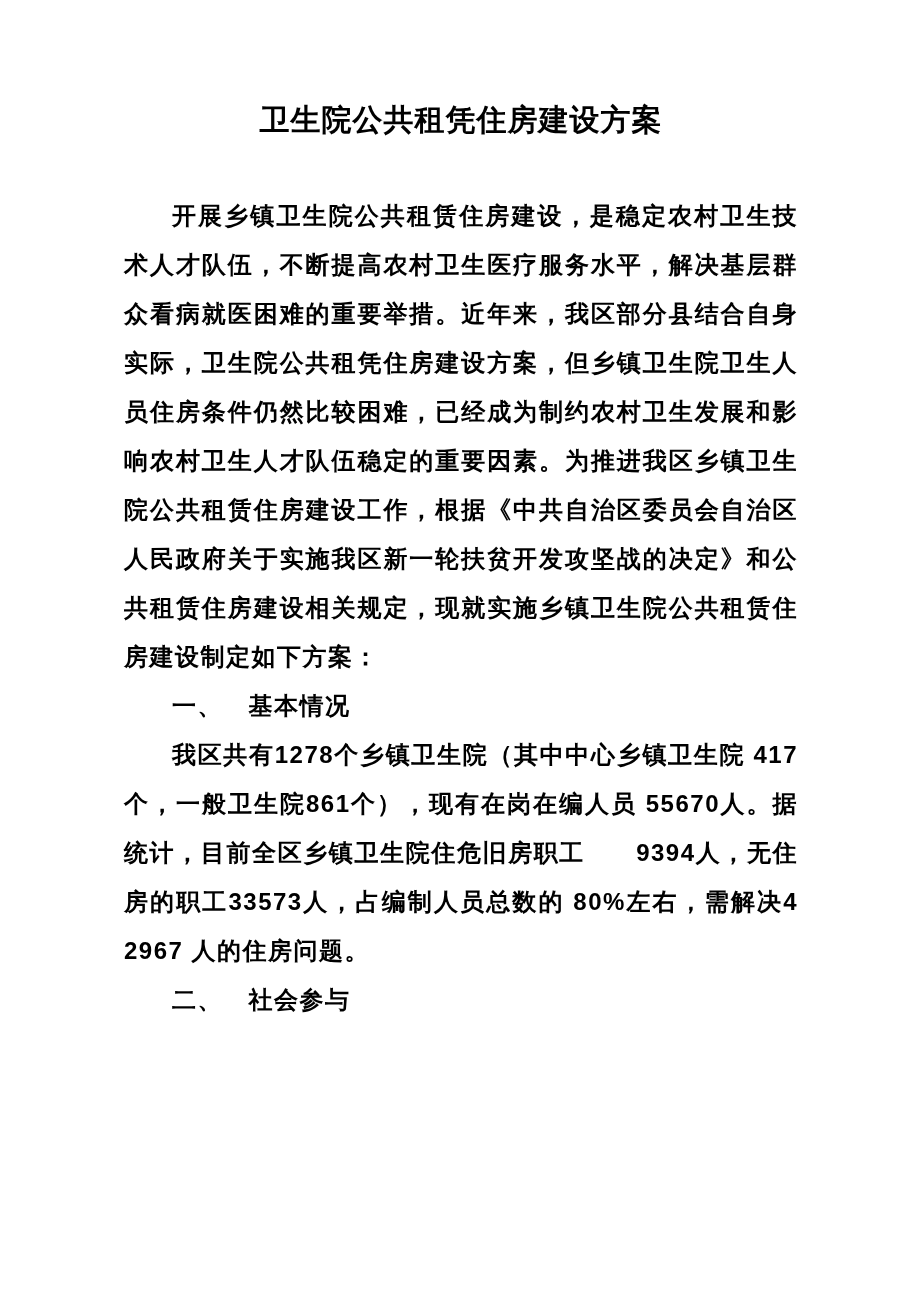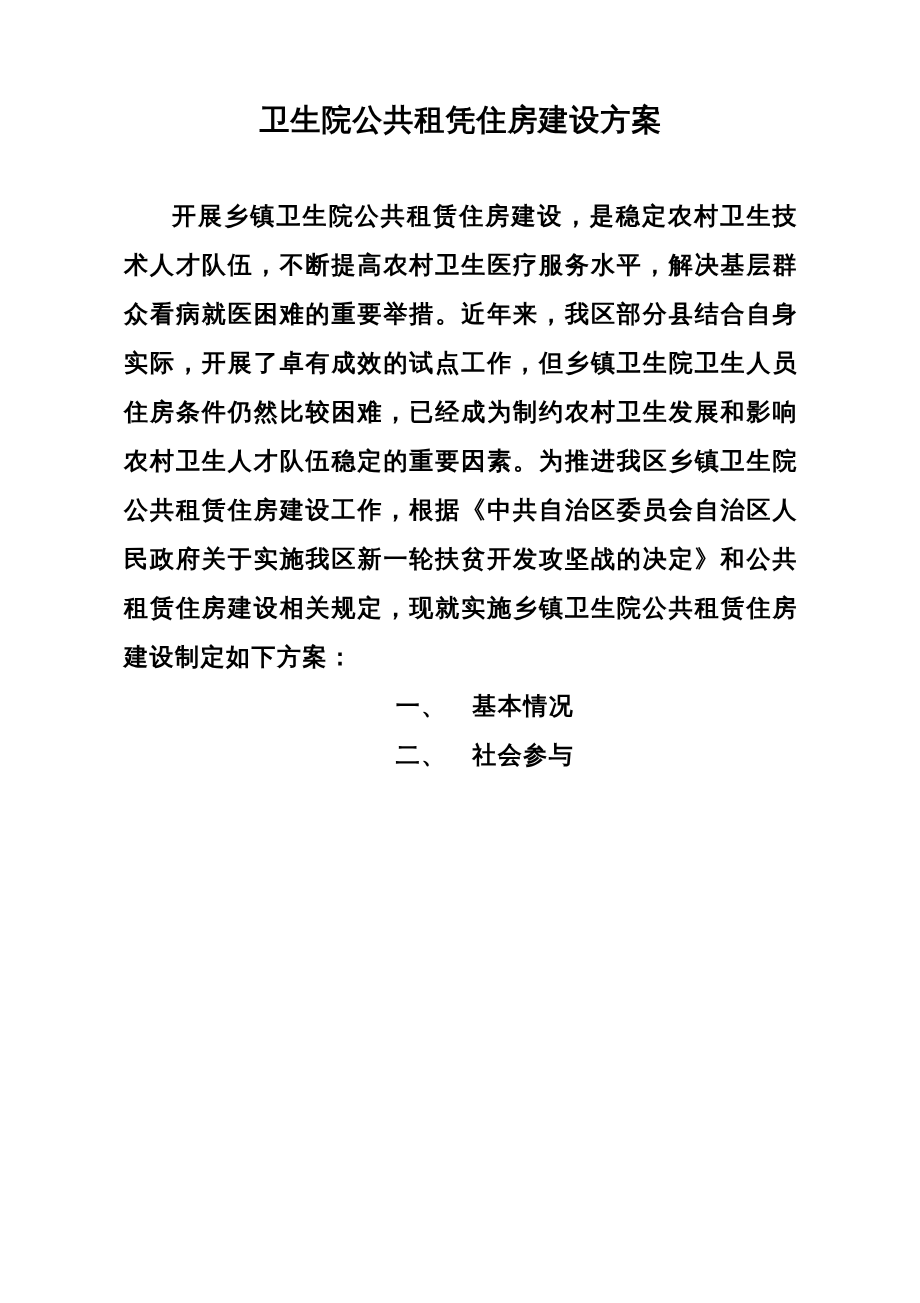--- a/index.html
+++ b/index.html
@@ -31,31 +31,32 @@
     margin: 0;
     font-size: 24px;
     font-weight: bold;
     line-height: 49px;
     letter-spacing: 1.5px;
     text-align: justify;
     text-indent: 2em;
     word-break: break-all;
   }
   .para.heading {
-    text-align: center;
+    text-align: left;
   }
 </style>
 </head>
 <body>
 
 <div class="page">
 
   <h1 class="doc-title">卫生院公共租凭住房建设方案</h1>
 
-  <p class="para">开展乡镇卫生院公共租赁住房建设，是稳定农村卫生技术人才队伍，不断提高农村卫生医疗服务水平，解决基层群众看病就医困难的重要举措。近年来，我区部分县结合自身实际，开展了卓有成效的试点工作，但乡镇卫生院卫生人员住房条件仍然比较困难，已经成为制约农村卫生发展和影响农村卫生人才队伍稳定的重要因素。为推进我区乡镇卫生院公共租赁住房建设工作，根据《中共自治区委员会自治区人民政府关于实施我区新一轮扶贫开发攻坚战的决定》和公共租赁住房建设相关规定，现就实施乡镇卫生院公共租赁住房建设制定如下方案：</p>
+  <p class="para">开展乡镇卫生院公共租赁住房建设，是稳定农村卫生技术人才队伍，不断提高农村卫生医疗服务水平，解决基层群众看病就医困难的重要举措。近年来，我区部分县结合自身实际，卫生院公共租凭住房建设方案，但乡镇卫生院卫生人员住房条件仍然比较困难，已经成为制约农村卫生发展和影响农村卫生人才队伍稳定的重要因素。为推进我区乡镇卫生院公共租赁住房建设工作，根据《中共自治区委员会自治区人民政府关于实施我区新一轮扶贫开发攻坚战的决定》和公共租赁住房建设相关规定，现就实施乡镇卫生院公共租赁住房建设制定如下方案：</p>
 
   <p class="para heading">一、　基本情况</p>
 
+  <p class="para">我区共有1278个乡镇卫生院（其中中心乡镇卫生院 417 个，一般卫生院861个），现有在岗在编人员 55670人。据统计，目前全区乡镇卫生院住危旧房职工　　9394人，无住房的职工33573人，占编制人员总数的 80%左右，需解决42967 人的住房问题。</p>
 
   <p class="para heading">二、　社会参与</p>
 
 
 </div>
 
 </body></html>

